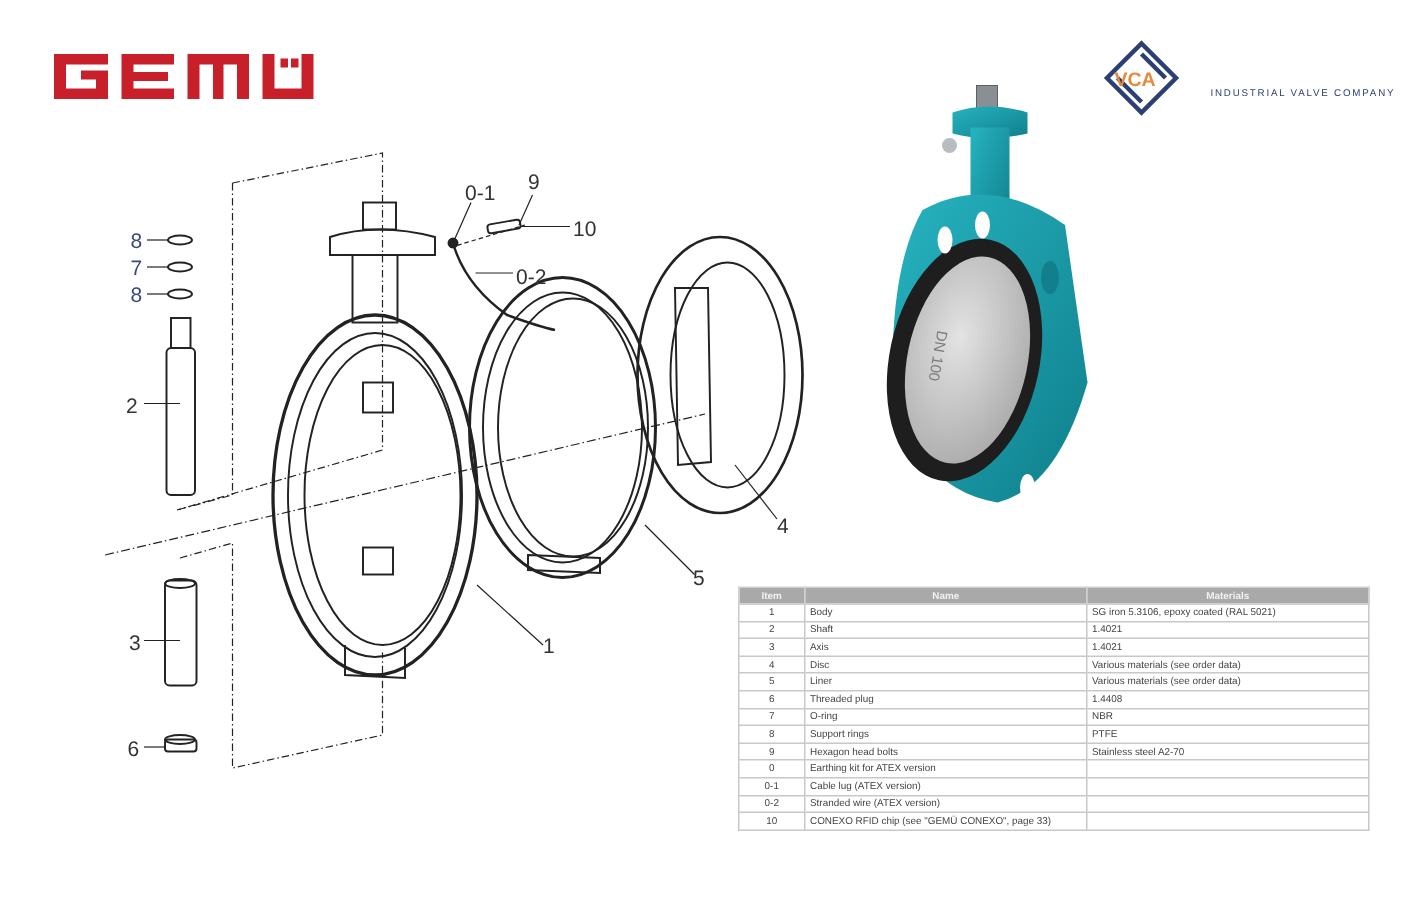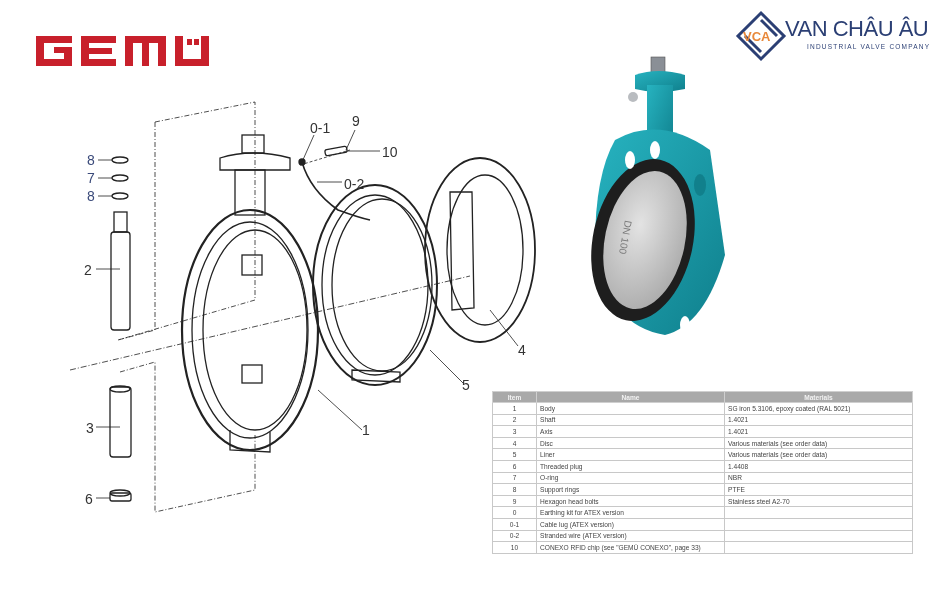--- a/index.html
+++ b/index.html
@@ -1,18 +1,18 @@
 <!DOCTYPE html>
 <html><head>
 <meta charset="utf-8">
 <style>
   html,body{margin:0;padding:0;}
   body{width:950px;height:600px;background:#ffffff;position:relative;overflow:hidden;font-family:"Liberation Sans",sans-serif;}
   .gemu-logo{position:absolute;left:36px;top:36px;width:180px;height:30px;}
-  .vca-logo{position:absolute;left:735px;top:10px;width:190px;height:52px;}
+  .vca-logo{position:absolute;left:735px;top:26px;width:190px;height:52px;}
   .vca-mark{position:absolute;left:0;top:0;width:52px;height:52px;}
   .vca-title{position:absolute;left:50px;top:6px;font-size:22px;color:#2b3f74;font-weight:normal;letter-spacing:-0.5px;white-space:nowrap;}
   .vca-sub{position:absolute;left:72px;top:33px;font-size:6.5px;color:#2b3f74;letter-spacing:1.2px;white-space:nowrap;}
   .diagram{position:absolute;left:70px;top:100px;width:480px;height:420px;}
   .callout{position:absolute;font-size:14px;color:#333;}
   .callout.blue{color:#3a4a7a;}
   .photo{position:absolute;left:585px;top:55px;width:150px;height:310px;}
   table.parts{position:absolute;left:492px;top:391px;width:421px;border-collapse:collapse;font-size:6.6px;color:#444;}
   table.parts th{background:#a9a9a9;color:#f2f2f2;font-weight:bold;height:10px;padding:0 2px;border:1px solid #cfcfcf;}
   table.parts td{height:10.6px;padding:0 3px;border:1px solid #c8c8c8;white-space:nowrap;}
@@ -39,21 +39,20 @@
 
 <div class="vca-logo">
   <svg class="vca-mark" viewBox="0 0 52 52">
     <g fill="none" stroke="#2b3f74" stroke-width="3">
       <path d="M26 3 L49 26 L26 49 L3 26 Z"></path>
       <path d="M26 10 L42 26"></path>
       <path d="M10 26 L26 42"></path>
     </g>
     <text x="8" y="31" font-size="13" fill="#e8883a" font-family="Liberation Sans, sans-serif" font-weight="bold">VCA</text>
   </svg>
-  <div class="vca-title">VAN CHÂU ÂU</div>
   <div class="vca-sub">INDUSTRIAL VALVE COMPANY</div>
 </div>
 
 <div class="diagram">
   <svg width="480" height="420" viewBox="0 0 480 420">
     <g fill="none" stroke="#222" stroke-width="1.3">
 
       <path d="M85 22 L185 2 L185 200 L48 240" stroke-dasharray="5,2,1,2" stroke-width="0.8"></path>
       <path d="M85 22 L85 230 L48 240" stroke-dasharray="5,2,1,2" stroke-width="0.8"></path>
       <path d="M50 272 L85 262 L85 412 L185 390 L185 335" stroke-dasharray="5,2,1,2" stroke-width="0.8"></path>

